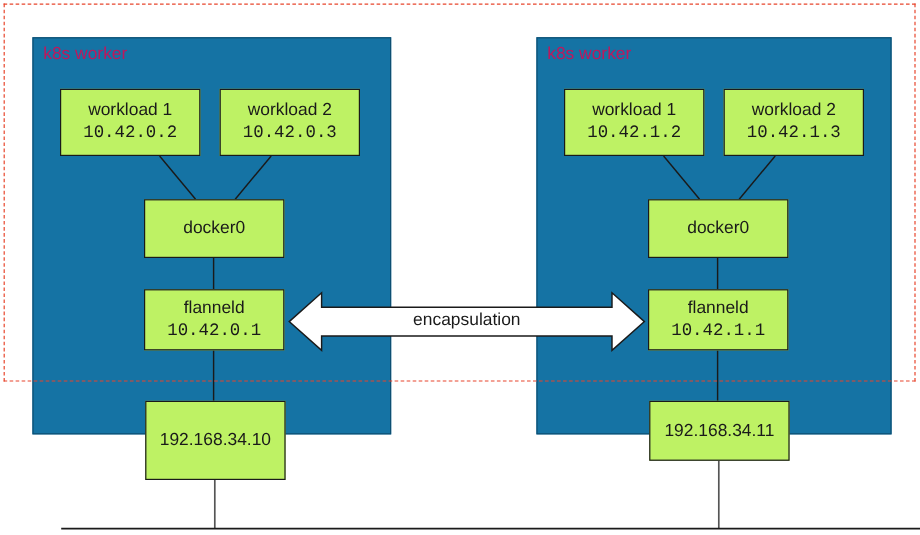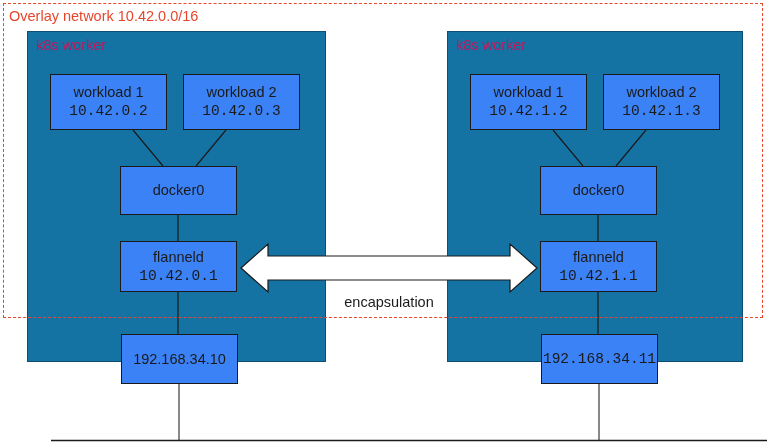--- a/index.html
+++ b/index.html
@@ -51,21 +51,21 @@
   }
   .worker-label {
     position: absolute;
     color: #be185d;
     font-size: 14.5px;
     line-height: 18px;
     white-space: nowrap;
   }
   .node {
     position: absolute;
-    background: #3b82f6;
+    background: #bef264;
     border: 1.2px solid #1a1a1a;
     box-sizing: border-box;
     display: flex;
     flex-direction: column;
     align-items: center;
     justify-content: center;
     font-size: 14.5px;
     line-height: 19px;
     color: #1a1a1a;
     text-align: center;
@@ -123,41 +123,40 @@
     <span>workload 2</span>
     <span class="line2">10.42.0.3</span>
   </div>
   <div class="node" style="left:120px; top:166px; width:117px; height:49px;">
     <span>docker0</span>
   </div>
   <div class="node" style="left:120px; top:241px; width:117px; height:51px;">
     <span>flanneld</span>
     <span class="line2">10.42.0.1</span>
   </div>
-  <div class="node" style="left:121px; top:334px; width:117px; height:50px;">
+  <div class="node" style="left:121px; top:334px; width:117px; height:66px;">
     <span>192.168.34.10</span>
   </div>
 
   <div class="node" style="left:470px; top:74px; width:117px; height:56px;">
     <span>workload 1</span>
     <span class="line2">10.42.1.2</span>
   </div>
   <div class="node" style="left:603px; top:74px; width:117px; height:56px;">
     <span>workload 2</span>
     <span class="line2">10.42.1.3</span>
   </div>
   <div class="node" style="left:540px; top:166px; width:117px; height:49px;">
     <span>docker0</span>
   </div>
   <div class="node" style="left:540px; top:241px; width:117px; height:51px;">
     <span>flanneld</span>
     <span class="line2">10.42.1.1</span>
   </div>
-  <div class="node" style="left:541px; top:334px; width:117px; height:50px;font-family:Liberation Mono, monospace;">
+  <div class="node" style="left:541px; top:334px; width:117px; height:50px;">
     <span>192.168.34.11</span>
   </div>
 
-  <div class="arrow-label" style="left:281px; top:259px; width:216px;margin-top:35px;">encapsulation</div>
+  <div class="arrow-label" style="left:281px; top:259px; width:216px;">encapsulation</div>
 
   <div class="overlay-region"></div>
-  <div class="overlay-label">Overlay network 10.42.0.0/16</div>
 
 </div>
 
 </body></html>

